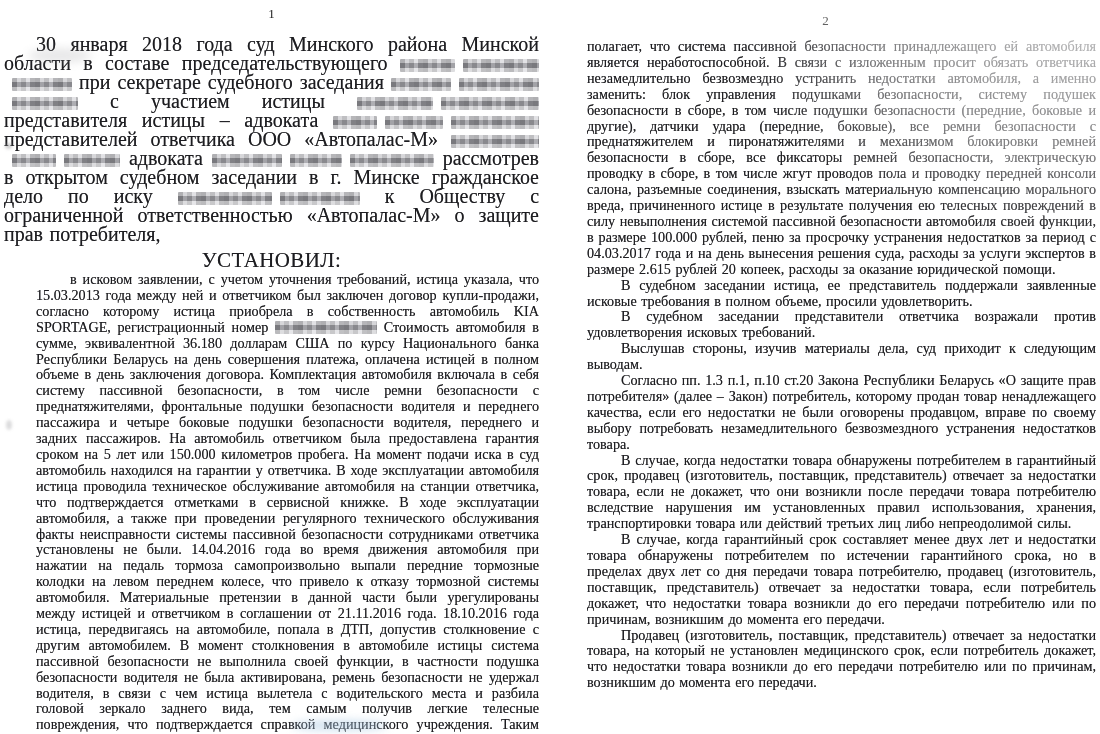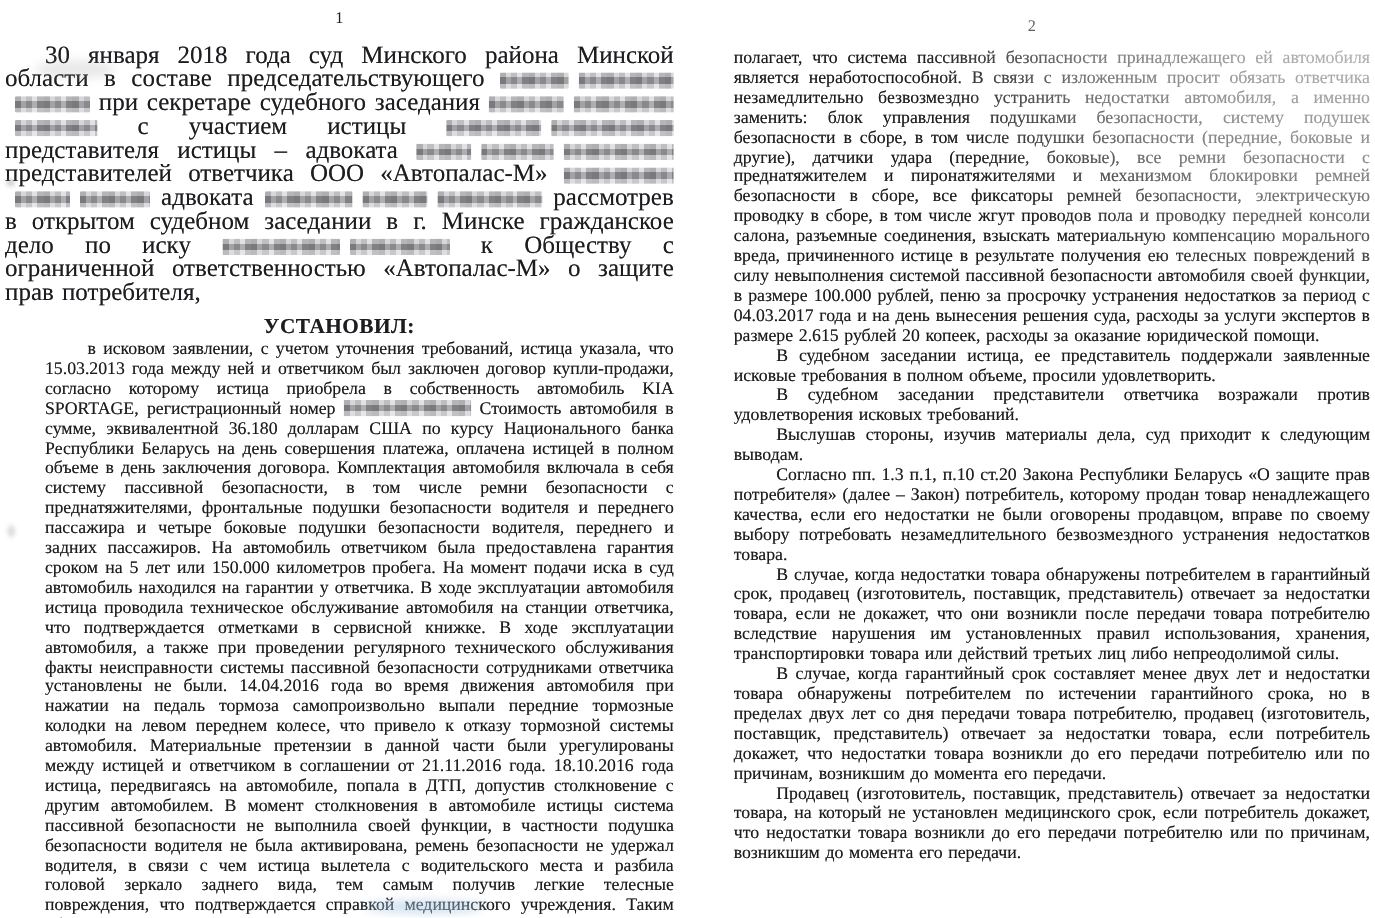--- a/index.html
+++ b/index.html
@@ -43,22 +43,22 @@
     margin-top: 13px;
     font-size: 20px;
     line-height: 19px;
     text-align: justify;
     text-indent: 32px;
     word-spacing: 1.5px;
     text-shadow: 0 0 .35px rgba(0,0,0,.55);
   }
   h3.sect {
     text-align: center;
-    font-size: 17px;
-    font-weight: bold;
+    font-size: 21px;
+    font-weight: normal;
     letter-spacing: .4px;
     margin-top: 7px;
     line-height: 19px;
     text-shadow: 0 0 .3px rgba(0,0,0,.5);
   }
   p.body-text {
     font-size: 14.2px;
     line-height: 15.9px;
     text-align: justify;
     text-indent: 34px;

